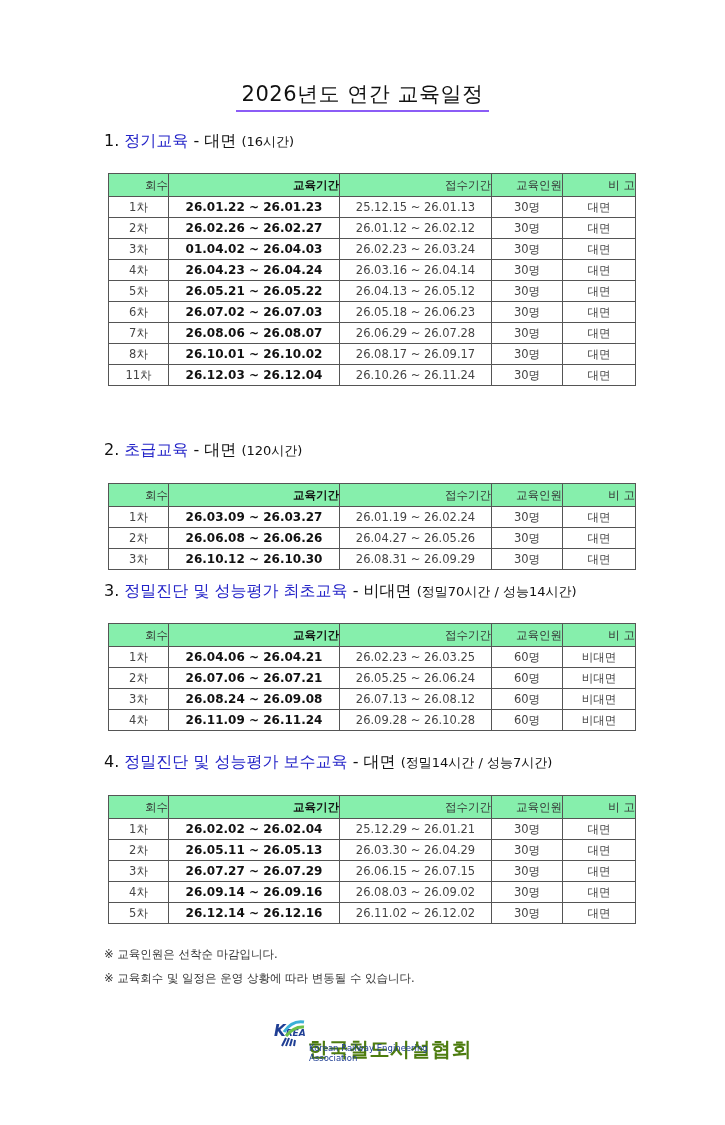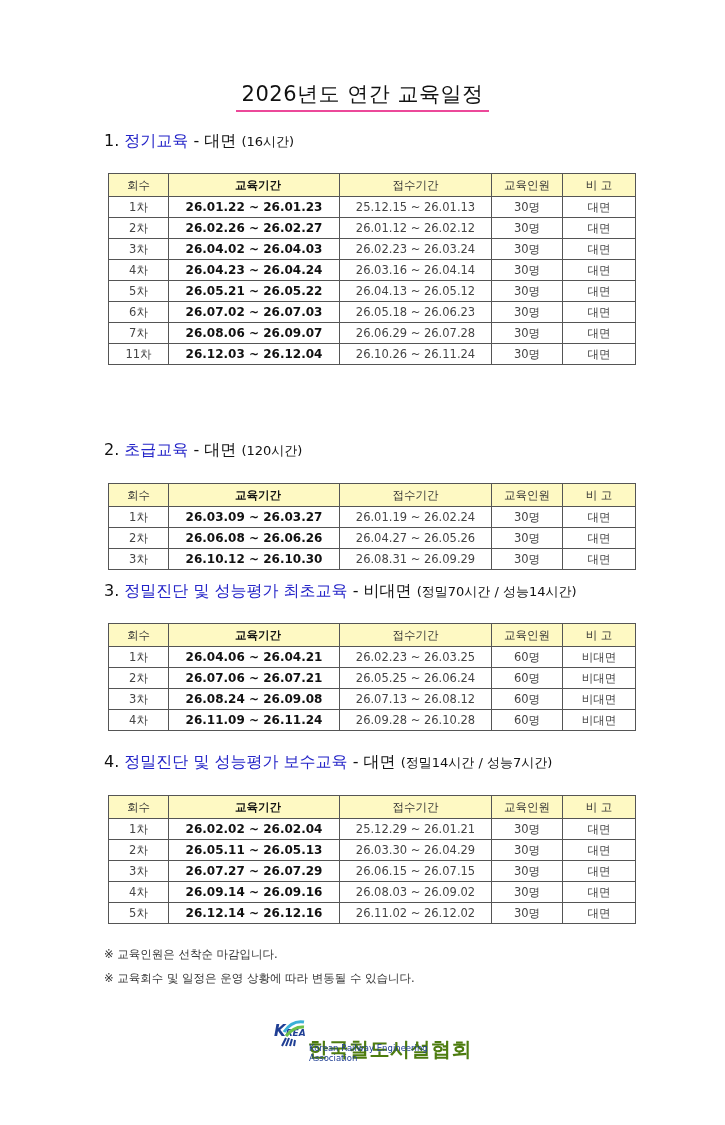--- a/index.html
+++ b/index.html
@@ -1,30 +1,30 @@
 <!DOCTYPE html>
 <html><head>
 <meta charset="utf-8">
 <style>
   html, body { margin:0; padding:0; background:#ffffff; }
   body { width:725px; height:1125px; position:relative; overflow:hidden;
          font-family:"DejaVu Sans", "Liberation Sans", sans-serif; color:#111; }
   .title { position:absolute; left:0; width:725px; top:80px; text-align:center;
            font-size:21px; letter-spacing:0.5px; }
-  .title span { display:inline-block; border-bottom:2px solid #ec4899; padding:0 6px 2px 6px; }
+  .title span { display:inline-block; border-bottom:2px solid #8b5cf6; padding:0 6px 2px 6px; }
   .section-heading { position:absolute; left:104px; font-size:16px; white-space:nowrap; }
   .section-heading .num { color:#111; }
   .section-heading .name { color:#2323c8; }
   .section-heading .mode { color:#111; }
   .section-heading .hours { color:#111; font-size:13px; }
   table.sched { position:absolute; left:108px; width:527px; border-collapse:collapse;
                 font-size:11.5px; table-layout:fixed; }
   table.sched th, table.sched td { border:1px solid #555; text-align:center; height:20px;
                 padding:0; white-space:nowrap; }
-  table.sched th { background:#fef9c3; font-weight:normal; color:#333; height:22px; }
+  table.sched th { background:#86efac; font-weight:normal; color:#333; height:22px;text-align:right; }
   table.sched th.bold { font-weight:bold; color:#111;padding-left:8px; }
   table.sched td { color:#444; }
   table.sched td.period { font-weight:bold; color:#111; font-size:12px; }
   table.sched td.reg { color:#444; }
   col.c1 { width:60px; } col.c2 { width:171px; } col.c3 { width:152px; }
   col.c4 { width:71px; } col.c5 { width:73px; }
   .note { position:absolute; left:104px; font-size:11.5px; color:#333; }
   .logo { position:absolute; left:258px; top:1018px; width:215px; height:40px; }
   .logo .krea { position:absolute; left:0; top:4px; font-style:italic; font-weight:bold;
                 color:#1f3e94; font-size:15px;margin-left:16px; }
@@ -71,21 +71,21 @@
       </tr>
       <tr>
         <td>2차</td>
         <td class="period">26.02.26 ~ 26.02.27</td>
         <td class="reg">26.01.12 ~ 26.02.12</td>
         <td>30명</td>
         <td>대면</td>
       </tr>
       <tr>
         <td>3차</td>
-        <td class="period">26.04.02 ~ 26.04.03</td>
+        <td class="period">01.04.02 ~ 26.04.03</td>
         <td class="reg">26.02.23 ~ 26.03.24</td>
         <td>30명</td>
         <td>대면</td>
       </tr>
       <tr>
         <td>4차</td>
         <td class="period">26.04.23 ~ 26.04.24</td>
         <td class="reg">26.03.16 ~ 26.04.14</td>
         <td>30명</td>
         <td>대면</td>
@@ -99,22 +99,29 @@
       </tr>
       <tr>
         <td>6차</td>
         <td class="period">26.07.02 ~ 26.07.03</td>
         <td class="reg">26.05.18 ~ 26.06.23</td>
         <td>30명</td>
         <td>대면</td>
       </tr>
       <tr>
         <td>7차</td>
-        <td class="period">26.08.06 ~ 26.09.07</td>
+        <td class="period">26.08.06 ~ 26.08.07</td>
         <td class="reg">26.06.29 ~ 26.07.28</td>
+        <td>30명</td>
+        <td>대면</td>
+      </tr>
+      <tr>
+        <td>8차</td>
+        <td class="period">26.10.01 ~ 26.10.02</td>
+        <td class="reg">26.08.17 ~ 26.09.17</td>
         <td>30명</td>
         <td>대면</td>
       </tr>
       <tr>
         <td>11차</td>
         <td class="period">26.12.03 ~ 26.12.04</td>
         <td class="reg">26.10.26 ~ 26.11.24</td>
         <td>30명</td>
         <td>대면</td>
       </tr>

